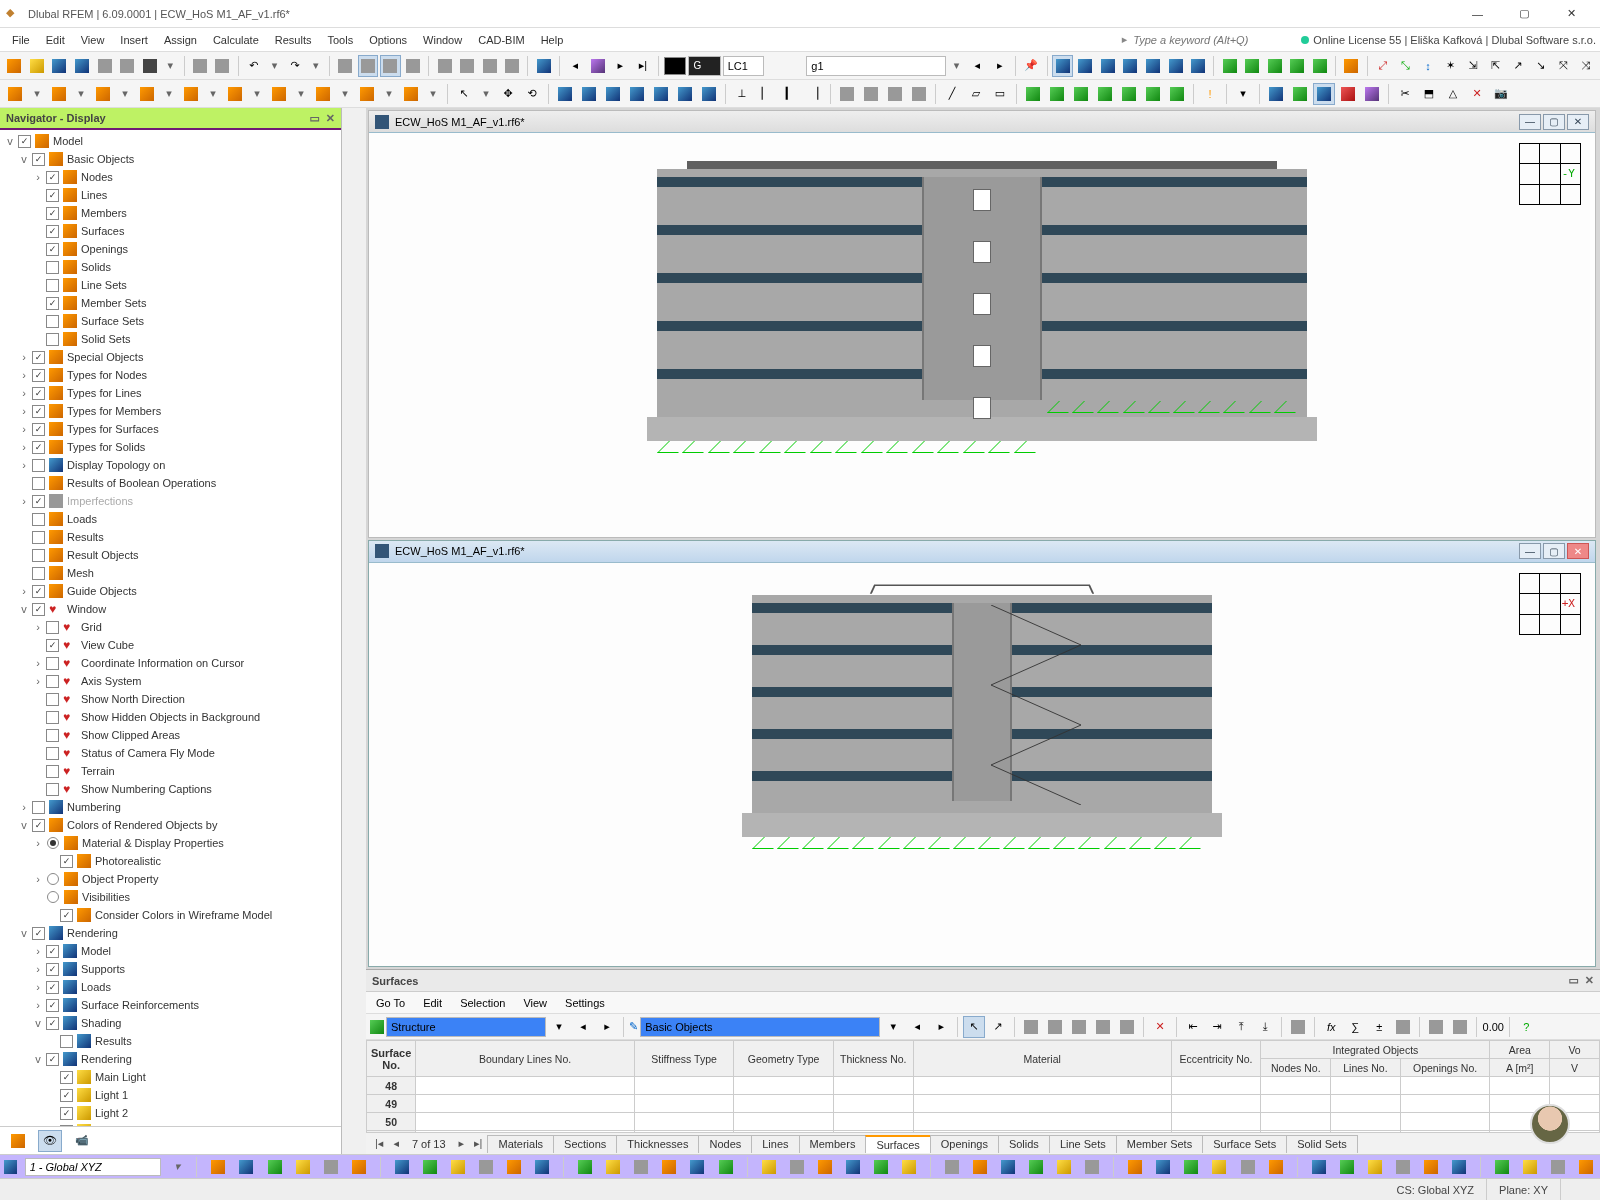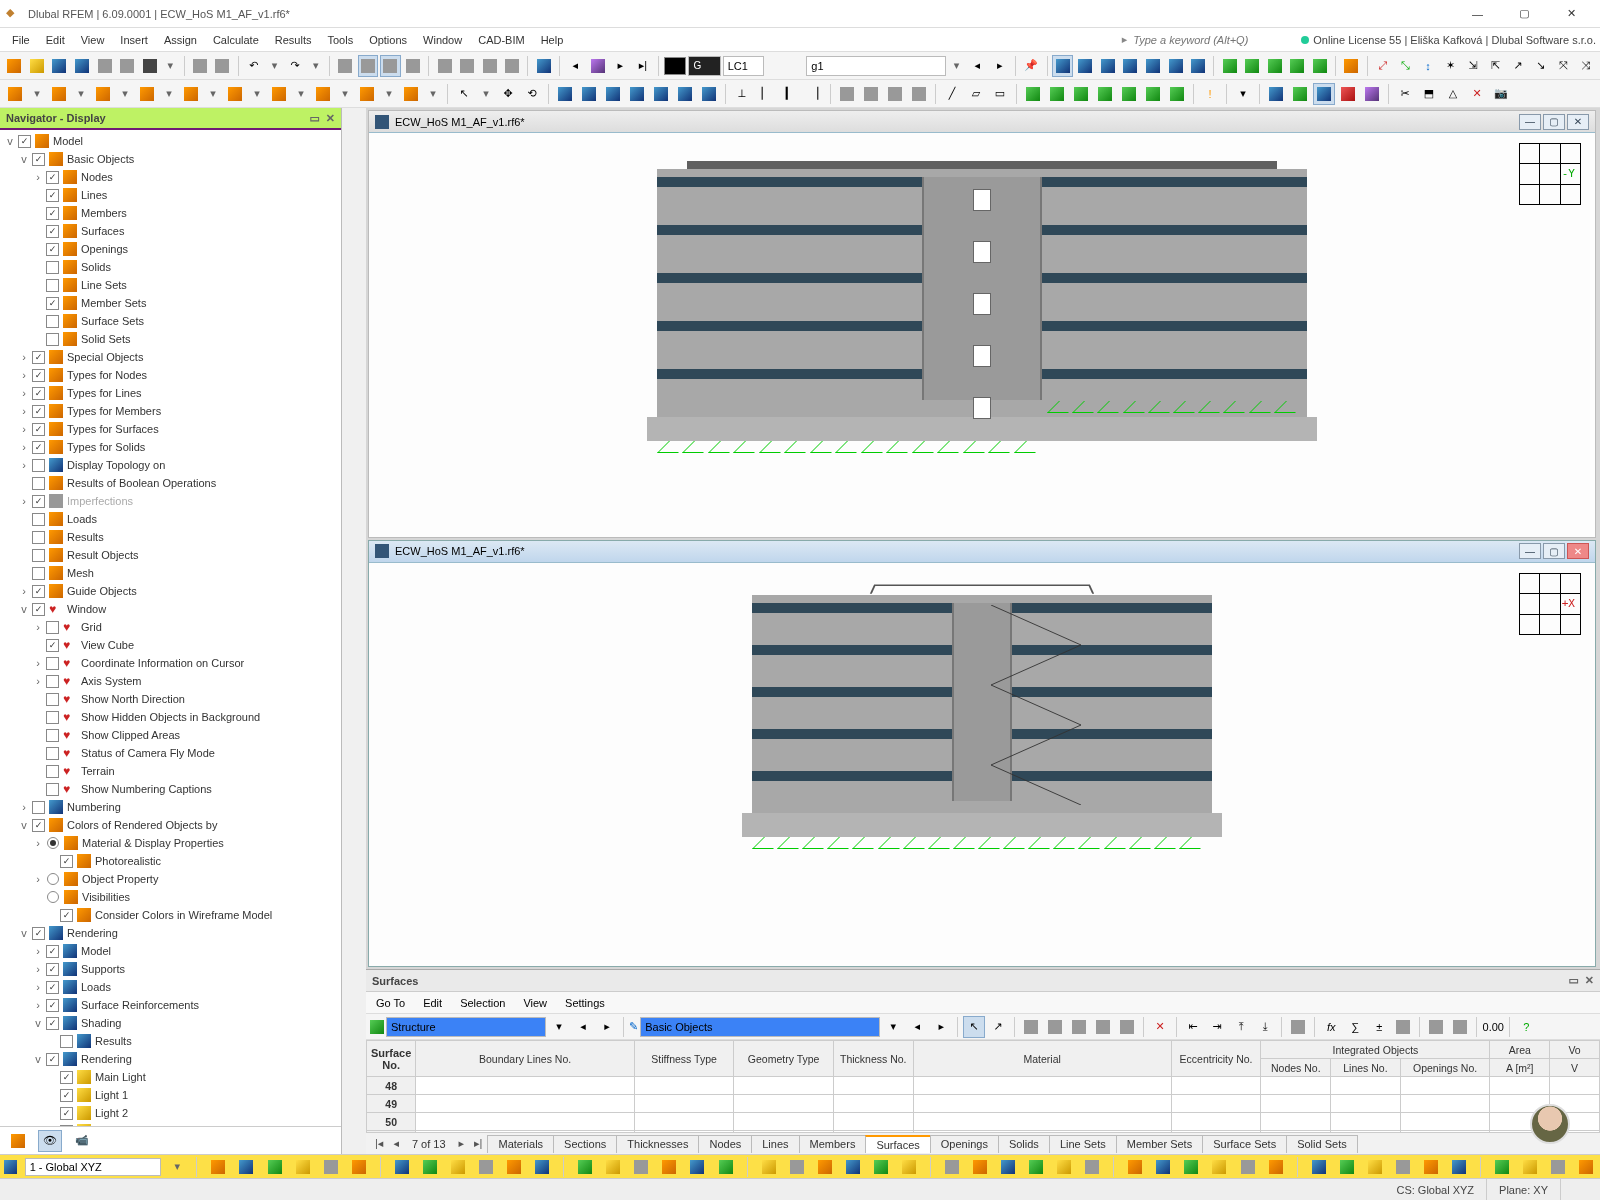--- a/index.html
+++ b/index.html
@@ -107,21 +107,21 @@
 .grid-table th{background:#f0f0f0;font-weight:400;}
 .grid-table th.rh,.grid-table td.rh{background:#f0f0f0;width:48px;font-weight:bold;}
 .grid-scroll{overflow:auto;flex:0 0 auto;}
 .tabbar{height:22px;background:#f2f2f2;border-top:1px solid #ccc;display:flex;align-items:center;padding:0 4px;gap:0;}
 .tabbar .nav{padding:0 5px;color:#555;}
 .tabbar .info{padding:0 8px;color:#333;}
 .tabbar .tab{padding:2px 10px;border:1px solid #bbb;border-bottom:none;background:#f0f0f0;margin-right:-1px;color:#333;}
 .tabbar .tab.active{background:#fff;border-top:2px solid #f90;}
 
 
-.cs-strip{height:24px;background:#fde047;border-top:1px solid #ccc;display:flex;align-items:center;padding:0 4px;gap:8px;}
+.cs-strip{height:24px;background:#c4b5fd;border-top:1px solid #ccc;display:flex;align-items:center;padding:0 4px;gap:8px;font-style:italic;}
 .cs-strip .fld{height:18px;border:1px solid #bbb;background:#fff;padding:0 4px;display:flex;align-items:center;}
 
 
 .statusbar{height:22px;background:#eee;border-top:1px solid #ccc;display:flex;align-items:center;font-size:10.5px;color:#444;}
 .statusbar .cell{border-left:1px solid #ccc;padding:0 12px;height:100%;display:flex;align-items:center;}
 .statusbar .cell.first{border-left:none;margin-left:auto;}
 
 
 .avatar{position:absolute;right:30px;bottom:56px;width:40px;height:40px;border-radius:50%;background:radial-gradient(circle at 50% 35%, #e8c8b0 0 40%, #664 42% 100%);border:2px solid #ddd;}
 

